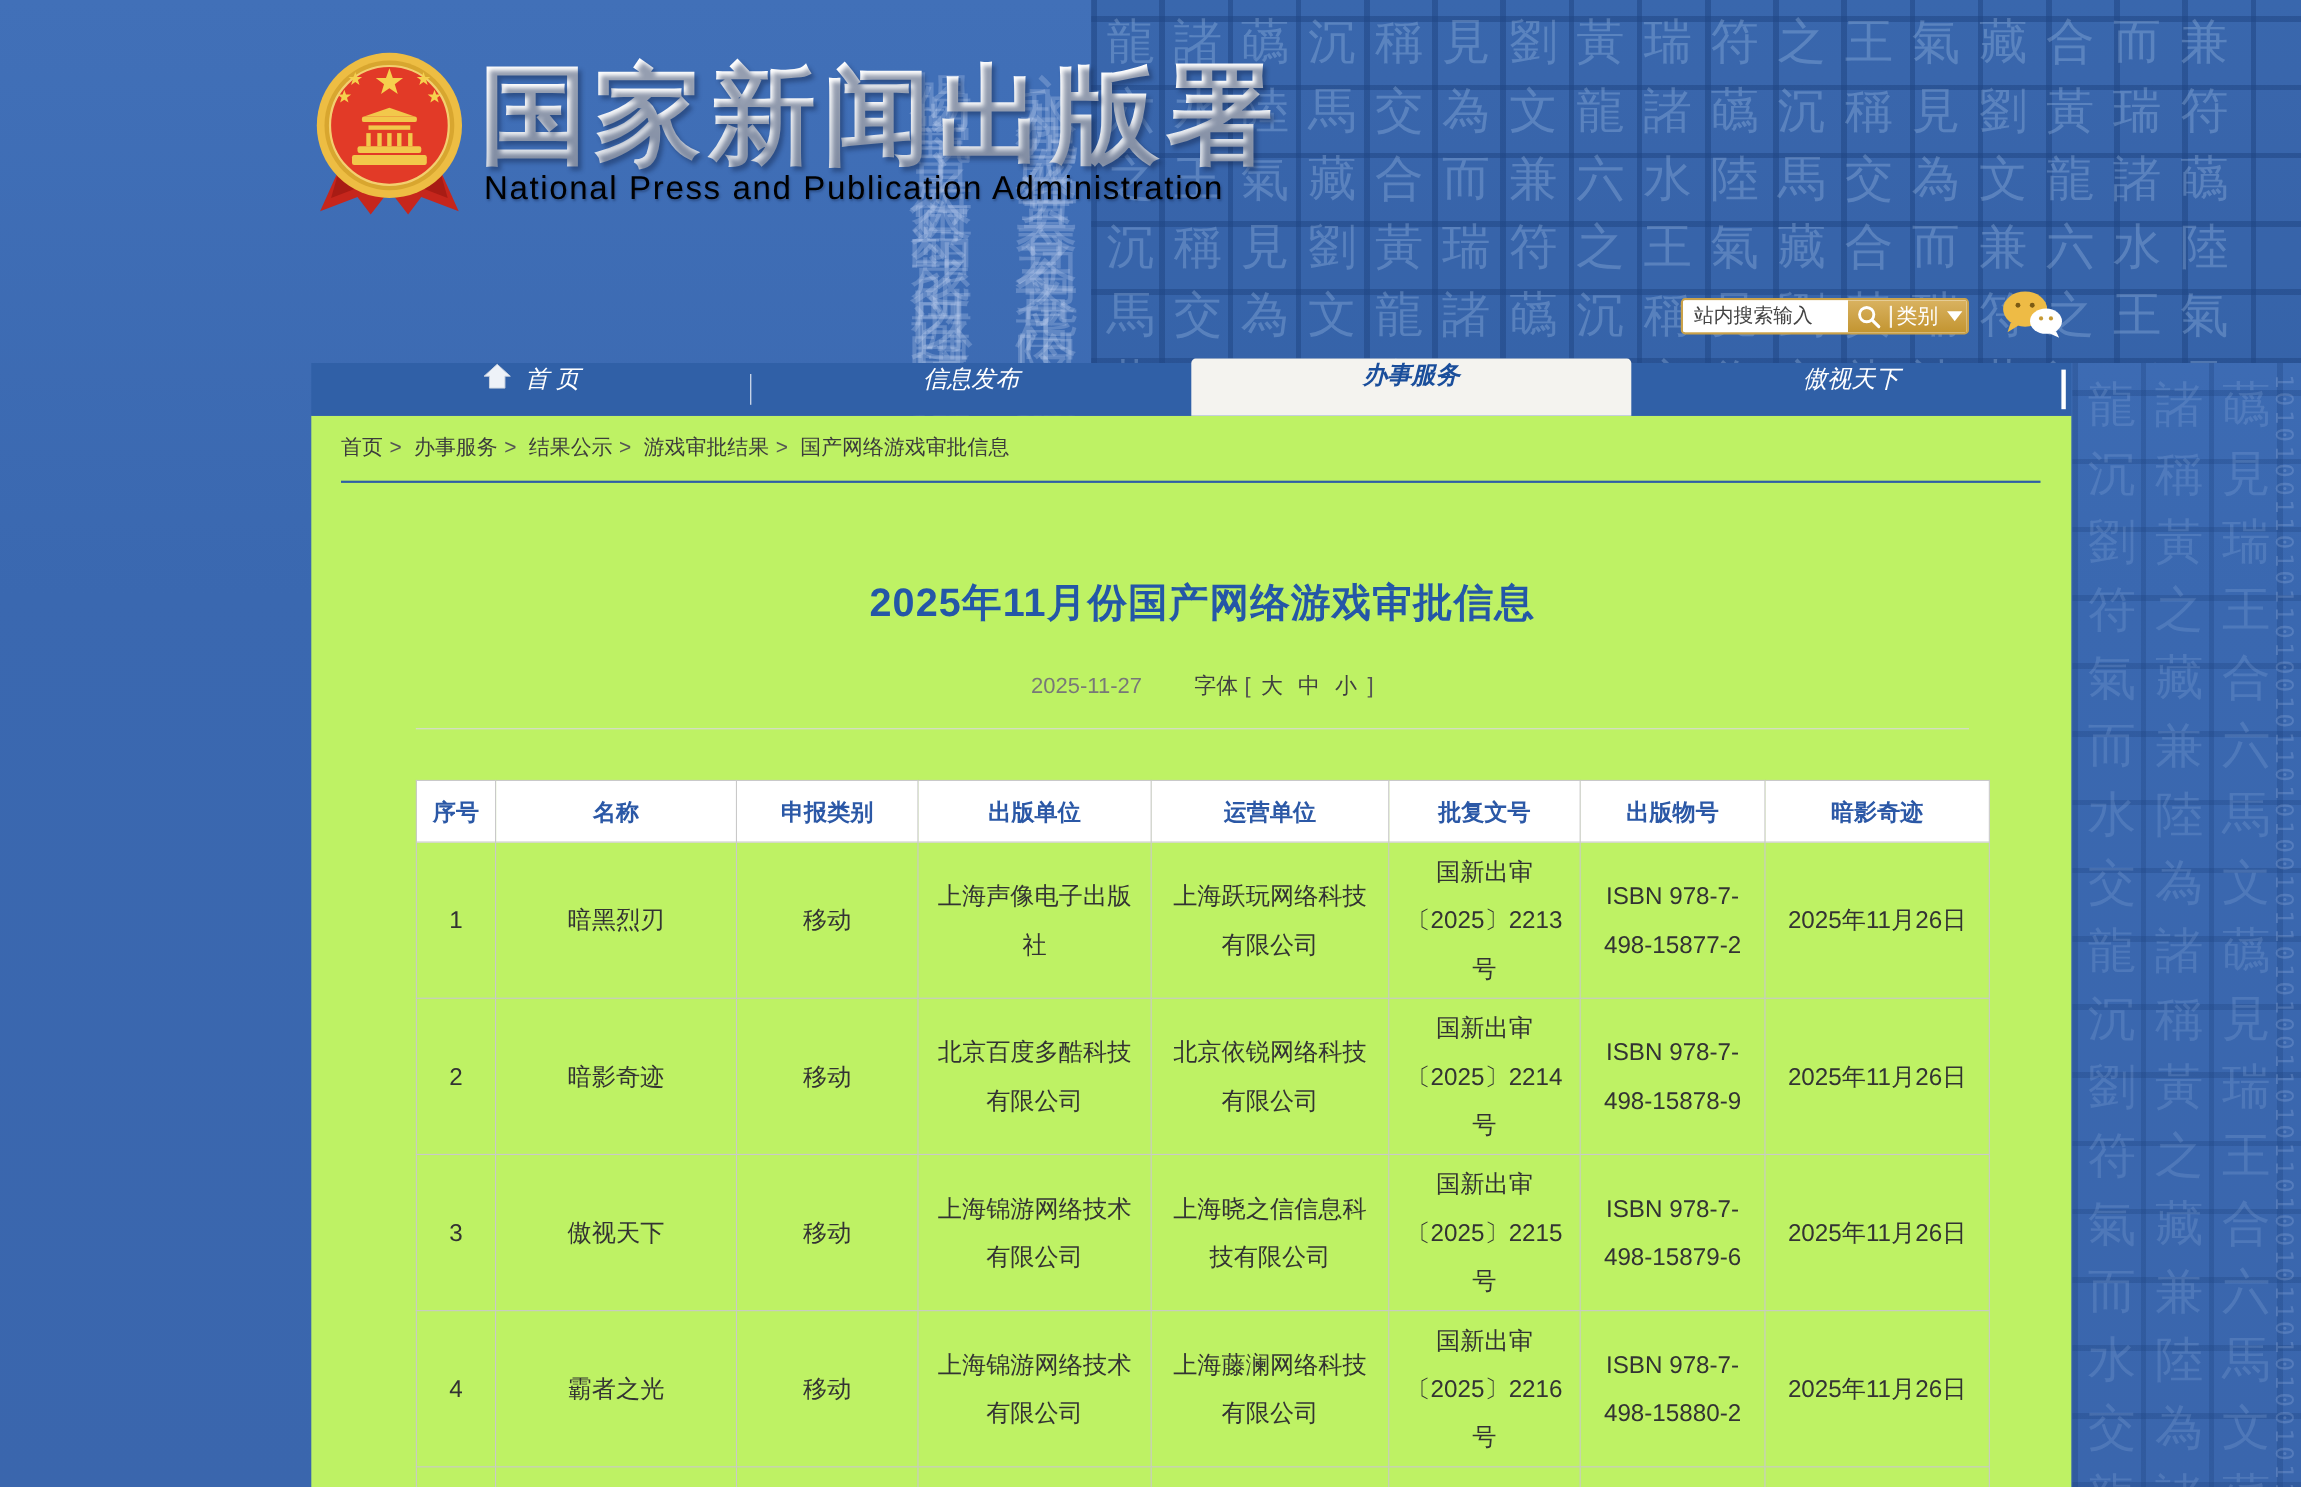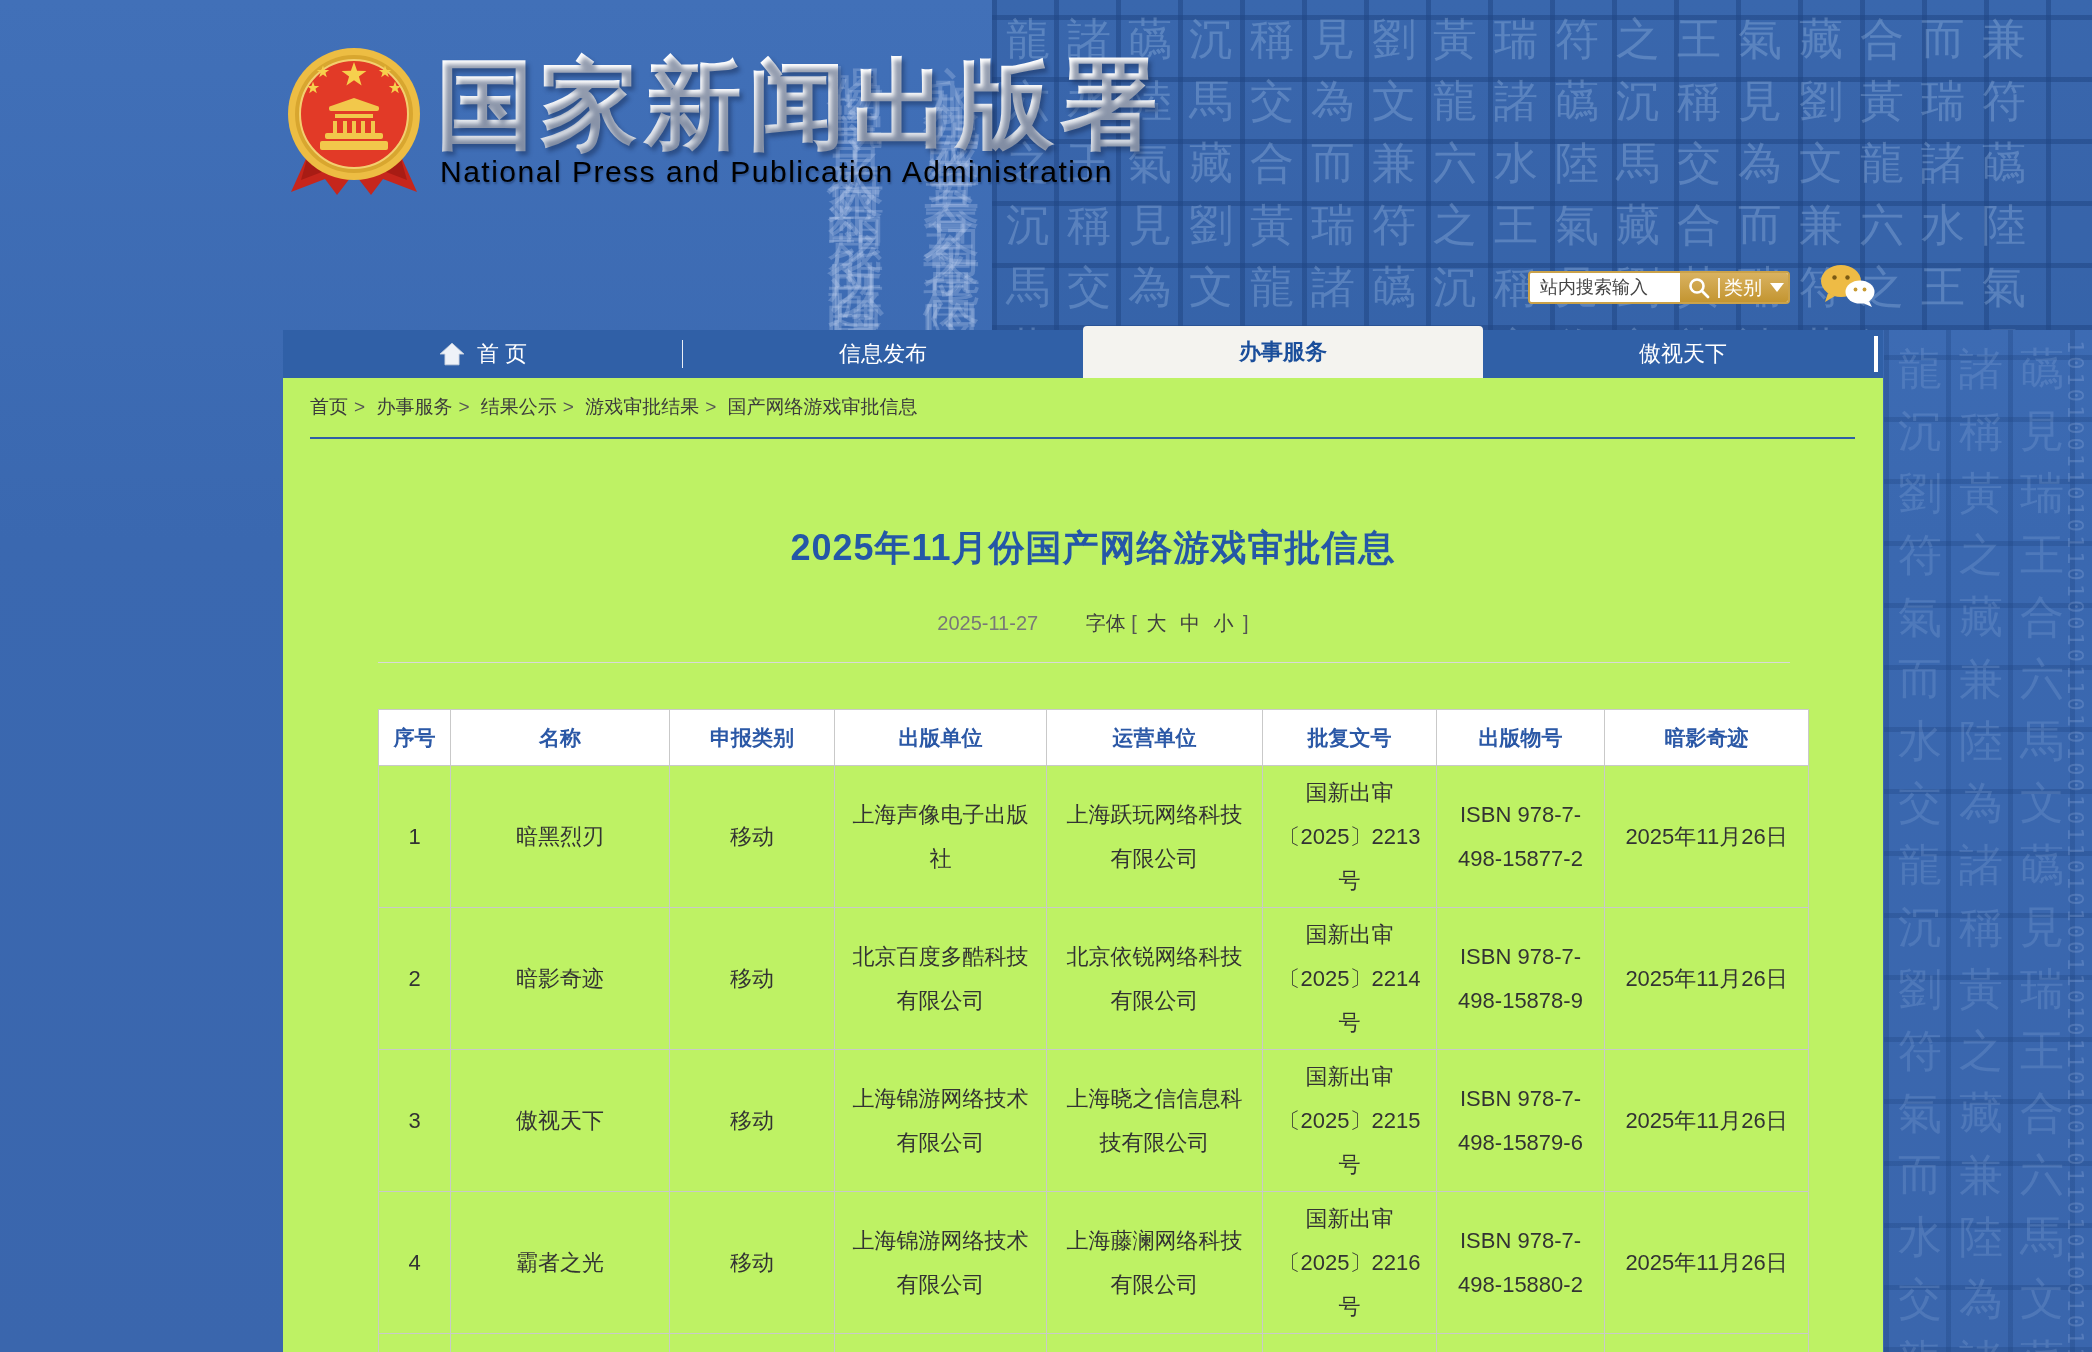--- a/index.html
+++ b/index.html
@@ -83,22 +83,22 @@
     color:#fff; font-size:19px; cursor:pointer;
   }
   .chevron { width:0; height:0; border-left:7px solid transparent; border-right:7px solid transparent; border-top:9px solid #fff; }
   .wechat { position:absolute; left:1818px; top:262px; z-index:6; cursor:pointer; }
   
   .navbar {
     position:absolute; left:283px; top:330px; width:1600px; height:48px; z-index:6;
     background:#3060a7; display:flex;
   }
   .nav-item {
-    width:400px; height:100%; display:flex; align-items:center; justify-content:center; gap:12px;
-    color:#fff; font-size:22px; cursor:pointer; position:relative;
+    width:400px; height:100%; display:flex; align-items:flex-start; justify-content:center; gap:12px;
+    color:#fff; font-size:22px; cursor:pointer; position:relative;font-style:italic;
   }
   .nav-sep { position:absolute; right:0; top:10px; width:1px; height:28px; background:rgba(255,255,255,0.9); }
   .nav-item.active {
     background:#f4f3ef; color:#1a4e9b; font-weight:bold;
     height:52px; margin-top:-4px; border-radius:4px 4px 0 0;
   }
   .nav-end-bar { position:absolute; right:5px; top:6px; width:4px; height:36px; background:#fff; }
   
   .panel {
     position:absolute; left:283px; top:378px; width:1600px; height:974px; z-index:5;

